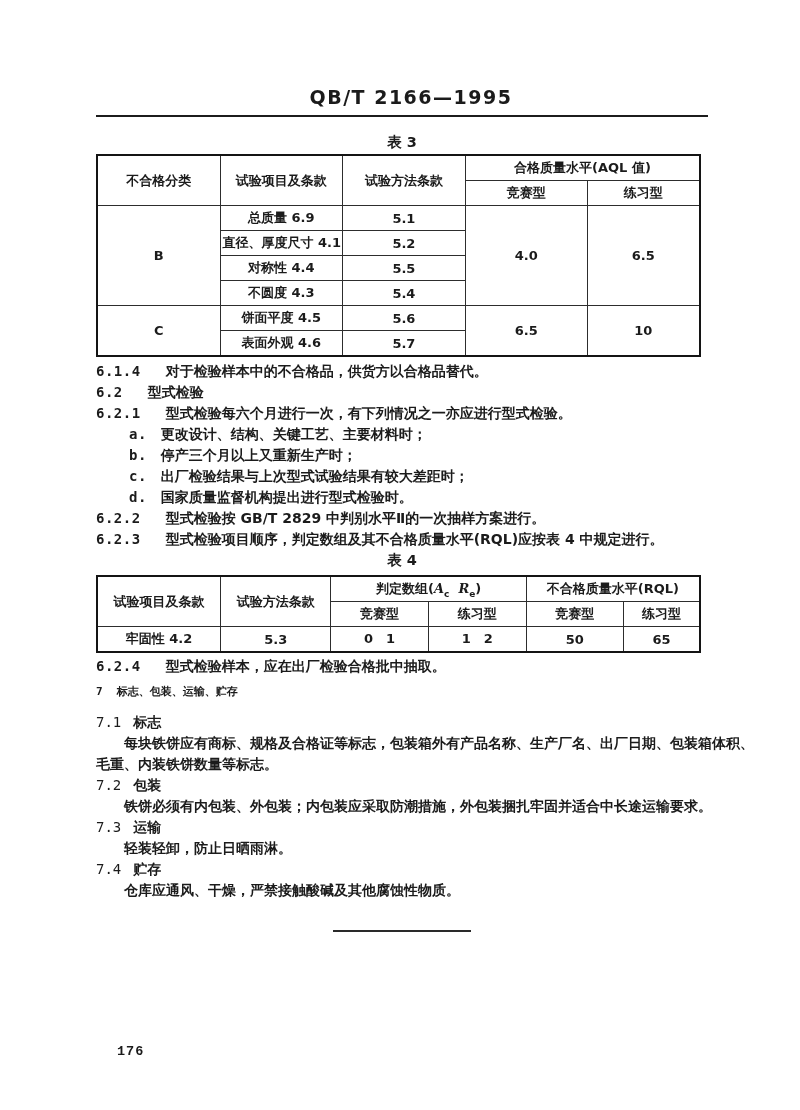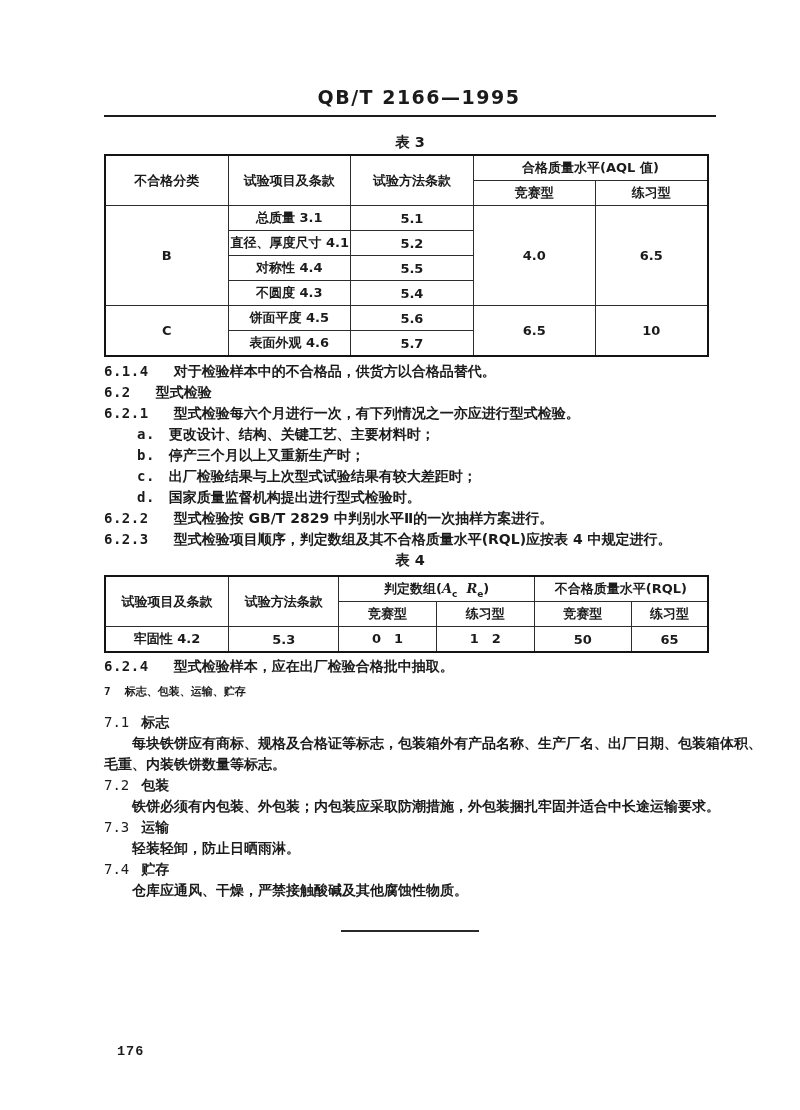--- a/index.html
+++ b/index.html
@@ -17,21 +17,21 @@
     font-family:"DejaVu Sans","Liberation Sans",sans-serif;
     font-size:74px;
     font-weight:800;
     letter-spacing:10px;
     color:#cbcbcb;
     opacity:.75;
     z-index:0;
     user-select:none;
   }
   .content{
-    position:absolute;left:104px;top:0;width:612px;z-index:1;
+    position:absolute;left:96px;top:0;width:612px;z-index:1;
   }
   .doc-title{
     margin-top:86px;
     text-align:center;
     font-size:19px;
     font-weight:700;
     letter-spacing:1.5px;
     padding-left:18px;
   }
   .title-rule{
@@ -137,21 +137,21 @@
           <td rowspan="2">试验项目及条款</td>
           <td rowspan="2">试验方法条款</td>
           <td colspan="2">合格质量水平(AQL 值)</td>
         </tr>
         <tr>
           <td>竞赛型</td>
           <td>练习型</td>
         </tr>
         <tr>
           <td rowspan="4">B</td>
-          <td>总质量 3.1</td>
+          <td>总质量 6.9</td>
           <td>5.1</td>
           <td rowspan="4">4.0</td>
           <td rowspan="4">6.5</td>
         </tr>
         <tr>
           <td>直径、厚度尺寸 4.1</td>
           <td>5.2</td>
         </tr>
         <tr>
           <td>对称性 4.4</td>

